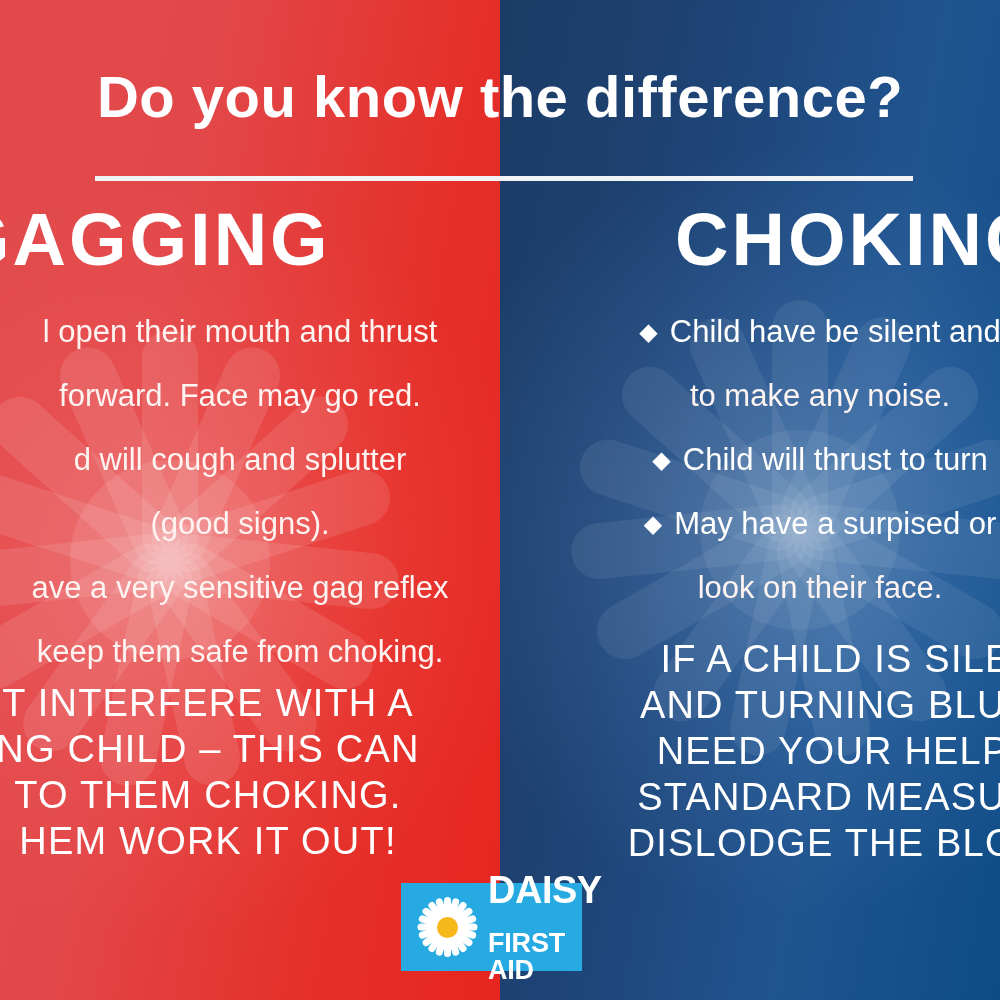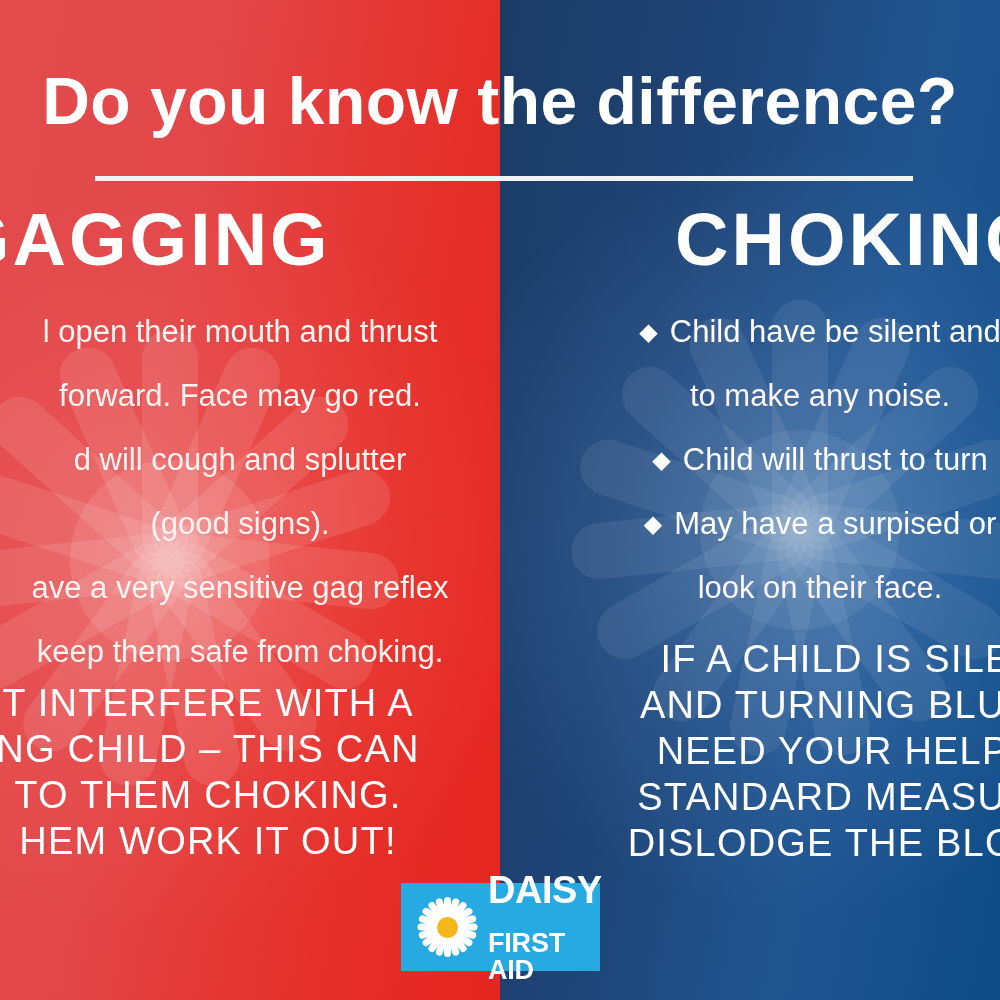--- a/index.html
+++ b/index.html
@@ -78,21 +78,21 @@
   .mark-blue .core  { background: rgba(255,255,255,0.065); }
 
   
   .headline {
     position: absolute;
     left: 0;
     top: 68px;
     width: 1000px;
     text-align: center;
     color: #ffffff;
-    font-size: 66px;
+    font-size: 58px;
     font-weight: bold;
     letter-spacing: 0.5px;
     line-height: 1;
     white-space: nowrap;
   }
   .rule {
     position: absolute;
     left: 95px;
     top: 176px;
     width: 818px;
@@ -144,21 +144,21 @@
     white-space: nowrap;
   }
   .emphasis-red  { left: -72px; top: 680px; width: 560px; text-align: center; }
   .emphasis-blue { left: 556px; top: 636px; width: 560px; text-align: center; }
 
   
   .logo {
     position: absolute;
     left: 401px;
     top: 883px;
-    width: 199px;
+    width: 181px;
     height: 88px;
     background: #27a9e1;
     display: flex;
     align-items: center;
   }
   .logo-flower {
     position: relative;
     width: 64px;
     height: 64px;
     margin-left: 14px;

